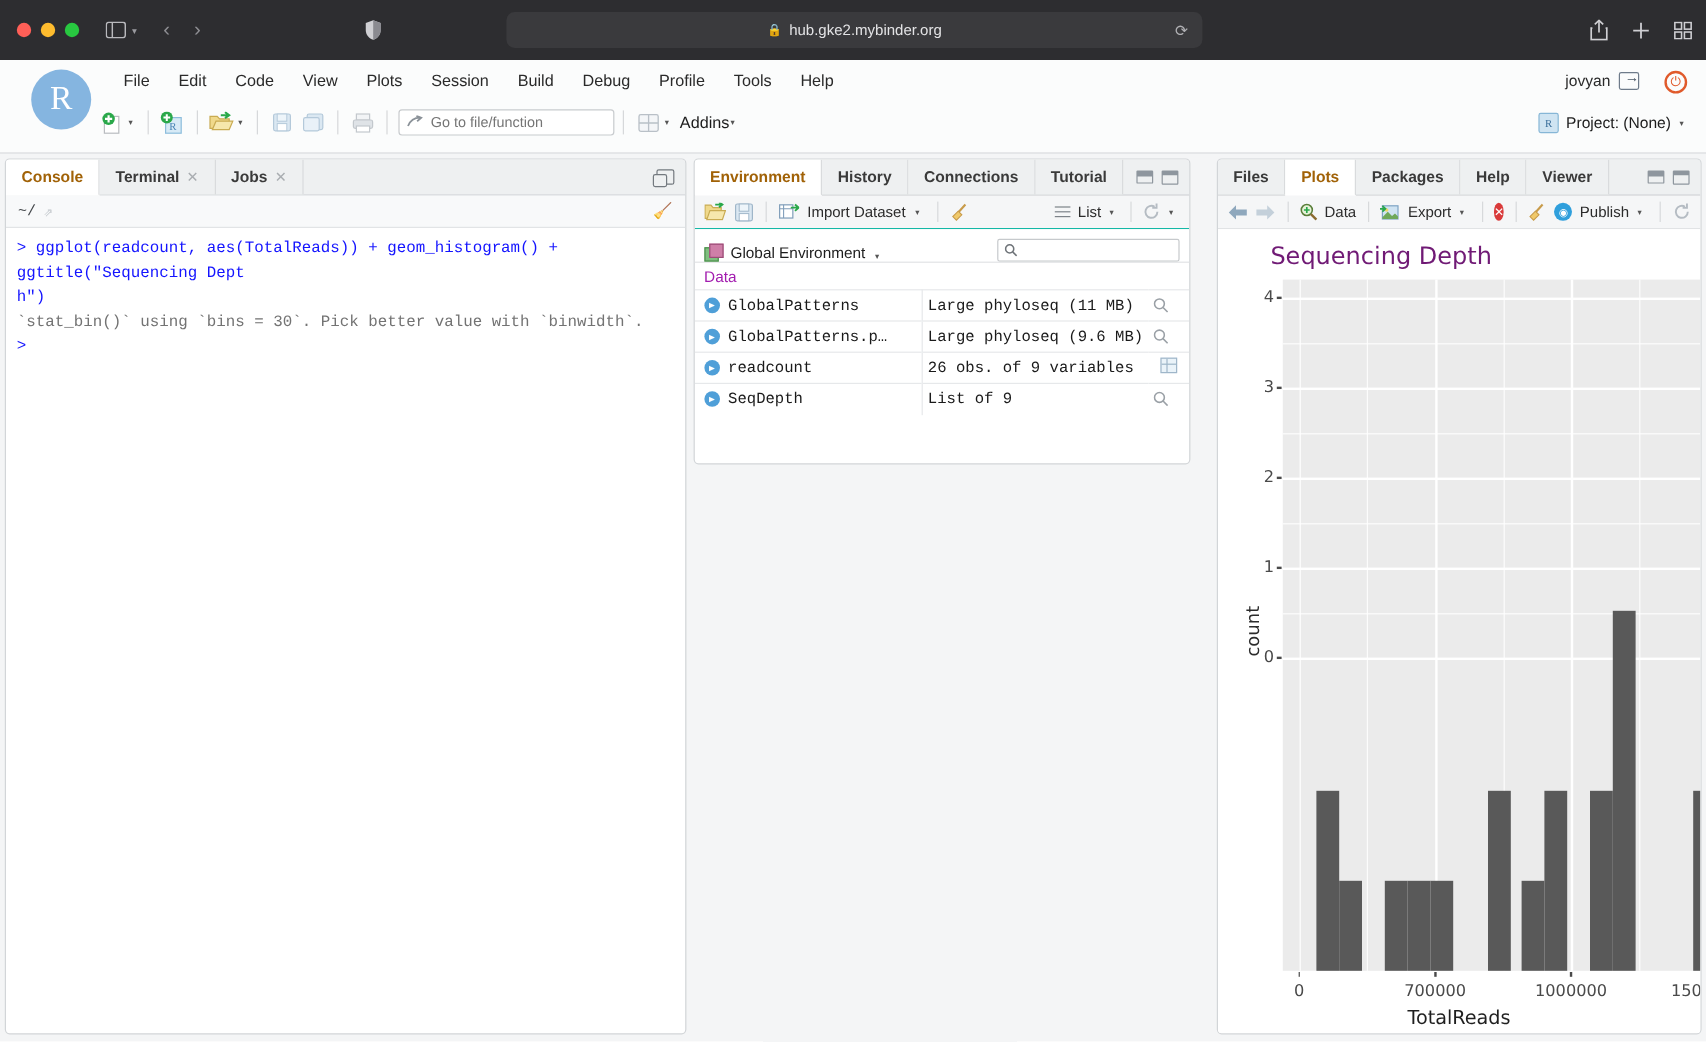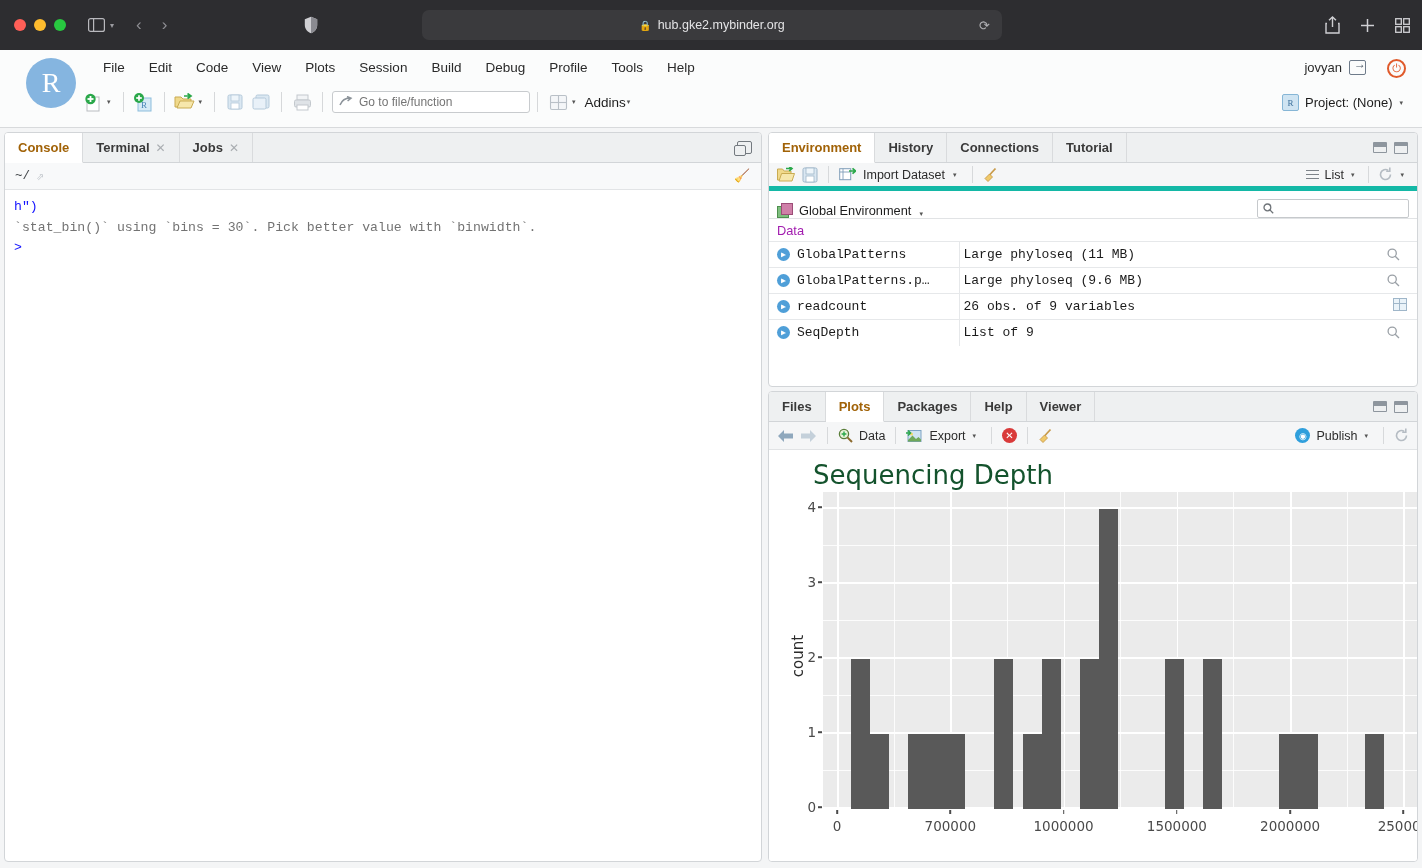--- a/index.html
+++ b/index.html
@@ -72,39 +72,39 @@
   }
 
   .rs-toolbar { position: absolute; left: 80px; top: 40px; display: flex; align-items: center; gap: 0px; }
   .tb-btn {
     width: 26px; height: 24px; display: flex; align-items: center; justify-content: center;
     position: relative;
   }
   .tb-sep { width: 1px; height: 20px; background: #d6d8da; margin: 0 7px; }
   .tb-caret { font-size: 7px; color: #555; margin: 0 5px 0 1px; }
   .tb-search {
-    width: 198px; height: 22px; border: 1px solid #c8cbce; border-radius: 3px;
+    width: 180px; height: 22px; border: 1px solid #c8cbce; border-radius: 3px;
     background: #fff; display: flex; align-items: center; padding-left: 6px; gap: 6px;
     margin-left: 2px;
   }
   .tb-search input {
     border: none; outline: none; font-size: 12px; color: #8b8e91; width: 140px;
     font-family: "Liberation Sans", sans-serif; background: transparent;
   }
   .addins-label { font-size: 13.5px; color: #1c1c1c; margin-left: 4px; }
 
   .rs-project { position: absolute; right: 14px; top: 44px; display: flex; align-items: center; gap: 6px; font-size: 13px; color: #1c1c1c; }
   .proj-cube { width: 17px; height: 17px; background: #cfe4f2; border: 1px solid #86b6d6; border-radius: 2px; font-size: 9px; color: #3b6f9b; display:flex; align-items:center; justify-content:center; font-family:"Liberation Serif",serif;}
 
   
   .panes { flex: 1; display: flex; padding: 4px 4px 6px 4px; gap: 6px; }
 
   .pane { background: #ffffff; border: 1px solid #d2d5d8; border-radius: 4px; display: flex; flex-direction: column; overflow: hidden; }
   .pane-left { width: 758px; }
-  .pane-right-col { flex: 1; display: flex; flex-direction: column; gap: 4px; }
+  .pane-right-col { flex: 1; display: flex; flex-direction: row; gap: 22px; }
   .pane-env { height: 255px; }
   .pane-plots { flex: 1; }
 
   .tabstrip {
     height: 30px; background: #eef0f1; display: flex; align-items: stretch;
     border-bottom: 1px solid #d2d5d8; position: relative;
   }
   .tab {
     display: flex; align-items: center; gap: 6px;
     padding: 0 13px; font-size: 13px; font-weight: bold; color: #3a3a3a;
@@ -128,21 +128,21 @@
 
   .console-body {
     flex: 1; padding: 7px 9px 0 9px; overflow: hidden;
     font-family: "Liberation Mono", monospace; font-size: 13.2px; line-height: 20.5px;
   }
   .c-blue { color: #1414ff; }
   .c-red  { color: #737373; }
 
   
   .env-toolbar {
-    height: 28px; background: #f5f6f7; border-bottom: 5px solid #14b8a6;
+    height: 28px; background: #f5f6f7; border-bottom: 1px solid #14b8a6;
     display: flex; align-items: center; padding: 0 8px; gap: 7px; font-size: 12.5px; color: #2b2b2b; justify-content: center;
   }
   .env-toolbar .sep { width:1px; height:17px; background:#d7d9db; margin:0 3px;}
   .env-toolbar-right { margin-left: auto; display:flex; align-items:center; gap:6px; }
   .hamburger { display:flex; flex-direction:column; gap:2.5px; }
   .hamburger i { display:block; width:13px; height:1.6px; background:#7d8389; }
 
   .env-scope {
     height: 28px; border-bottom: 1px solid #e1e3e5; display:flex; align-items:flex-end;
     padding: 0 8px; gap: 7px; font-size: 12.8px; color: #1d1d1d; background:#fff;
@@ -185,21 +185,21 @@
   .arrow-nav.dim { color: #c4d0da; }
   .err-ic { width:15px;height:15px;border-radius:50%;background:#d93a3a;color:#fff;font-size:10px;display:flex;align-items:center;justify-content:center;}
   .publish-ic { width:15px;height:15px;border-radius:50%;background:#2f9fdc; color:#fff; font-size:9px; display:flex;align-items:center;justify-content:center;}
 
   .plot-area { flex: 1; background: #ffffff; position: relative; overflow: hidden; }
 
   
   .gg { position:absolute; inset:0; }
   .gg-title {
     position: absolute; left: 44px; top: 10px;
-    font-size: 26px; color: #14532d; font-family: "DejaVu Sans", sans-serif;
+    font-size: 20px; color: #701a75; font-family: "DejaVu Sans", sans-serif;
   }
   .gg-ylab {
     position: absolute; left: 8px; top: 50%; transform: translateY(-50%) rotate(-90deg);
     font-size: 15px; color: #2b2b2b; font-family: "DejaVu Sans", sans-serif; white-space: nowrap;
   }
   .gg-xlab {
     position: absolute; left: 0; right: 0; bottom: 4px; text-align: center;
     font-size: 16px; color: #1f1f1f; font-family: "DejaVu Sans", sans-serif;
   }
   .gg-panel {
@@ -411,20 +411,21 @@
         </div>
       </div>
 
       <div class="path-bar">
         <span>~/</span>
         <span class="arrow-ic">⇗</span>
         <span class="broom">🧹</span>
       </div>
 
       <div class="console-body">
+        <div class="c-blue">&gt; ggplot(readcount, aes(TotalReads)) + geom_histogram() + ggtitle("Sequencing Dept</div>
         <div class="c-blue">h")</div>
         <div class="c-red">`stat_bin()` using `bins = 30`. Pick better value with `binwidth`.</div>
         <div class="c-blue">&gt;</div>
       </div>
     </div>
 
     <div class="pane-right-col">
 
       <div class="pane pane-env">
         <div class="tabstrip">
@@ -652,20 +653,21 @@
                   <path d="M11.8 0.6 L11.8 4.2 L8.2 4.2" stroke="#b5bcc3" stroke-width="1.6" fill="none"></path>
                 </svg>
             </span>
           </div>
         </div>
 
         <div class="plot-area">
           <div class="gg">
             <div class="gg-title">Sequencing Depth</div>
             <div class="gg-ylab">count</div>
+            <div class="gg-xlab">TotalReads</div>
             <div class="gg-panel" id="gg-panel">
                 <div class="gg-grid-minor h" style="top: 277.5px;"></div>
                 <div class="gg-grid-minor h" style="top: 202.5px;"></div>
                 <div class="gg-grid-minor h" style="top: 127.5px;"></div>
                 <div class="gg-grid-minor h" style="top: 52.5px;"></div>
                 <div class="gg-grid-major h" style="top: 315px;"></div>
                 <div class="gg-ytick" style="top: 315px;">0</div>
                 <div class="gg-ytick-mark" style="top: 315px;"></div>
                 <div class="gg-grid-major h" style="top: 240px;"></div>
                 <div class="gg-ytick" style="top: 240px;">1</div>

